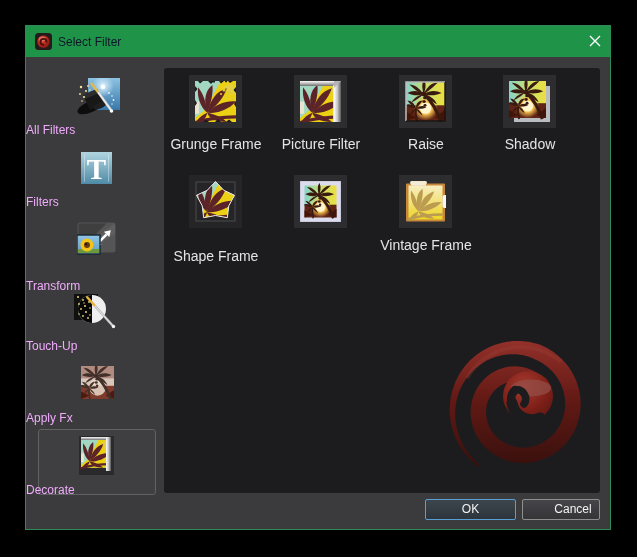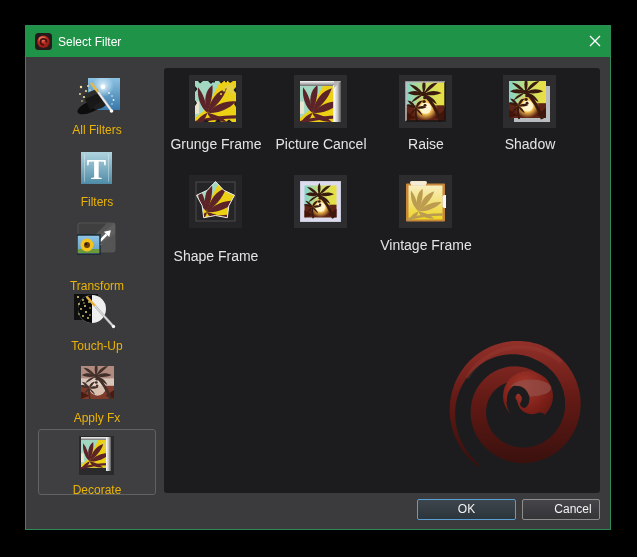--- a/index.html
+++ b/index.html
@@ -1,36 +1,36 @@
 <!DOCTYPE html>
 <html><head><meta charset="utf-8">
 <style>
 html,body{margin:0;padding:0;background:#000;}
 *{box-sizing:border-box;}
 #page{position:relative;width:637px;height:557px;background:#000;overflow:hidden;
   font-family:"Liberation Sans", sans-serif;}
 #dlg{position:absolute;left:25px;top:25px;width:586px;height:505px;
   background:#3b3b3d;border:1px solid #2e8b57;}
 #titlebar{position:absolute;left:0;top:0;width:100%;height:31px;background:#1f9348;}
-#title{position:absolute;left:32px;top:9px;font-size:12px;color:#ffffff;}
+#title{position:absolute;left:32px;top:9px;font-size:12px;color:#0f172a;}
 #closex{position:absolute;right:9px;top:9px;width:12px;height:12px;}
 #sidebar{position:absolute;left:0;top:31px;width:138px;bottom:0;}
 .sicon{position:absolute;}
-.slabel{position:absolute;left:0;width:142px;text-align:center;color:#eab308;font-size:12px;}
+.slabel{position:absolute;left:0;width:142px;text-align:left;color:#f0abfc;font-size:12px;}
 #selbox{position:absolute;left:12px;top:372px;width:118px;height:66px;
   background:#3f3f41;border:1px solid #626264;border-radius:3px;}
 #panel{position:absolute;left:138px;top:42px;width:436px;height:425px;
   background:#1c1c1e;border-radius:3px;}
 .tile{position:absolute;width:53px;height:53px;background:#2d2d2f;}
 .timg{position:absolute;left:6px;top:6px;width:41px;height:41px;}
 .tlabel{position:absolute;width:110px;text-align:center;color:#e4e4e4;font-size:14px;}
 #btns{position:absolute;right:10px;bottom:9px;height:21px;}
 .btn{display:inline-block;height:21px;border-radius:2px;font-size:12px;color:#f2f2f2;
   text-align:center;line-height:19px;vertical-align:top;}
-#okbtn{width:99px;border:1px solid #5a9fd4;background:linear-gradient(#3d454d,#2c343c);margin-right:6px;}
+#okbtn{width:91px;border:1px solid #5a9fd4;background:linear-gradient(#3d454d,#2c343c);margin-right:6px;}
 #cancelbtn{width:78px;border:1px solid #8e8e8e;background:linear-gradient(#45454a,#353538);padding-left:24px;}
 </style></head>
 <body>
 <div id="page">
 <svg width="0" height="0" style="position:absolute">
 <defs>
   <linearGradient id="skyg" x1="0" y1="0" x2="1" y2="0">
     <stop offset="0" stop-color="#85d4ca"></stop>
           <stop offset="0.5" stop-color="#c8e070"></stop>
           <stop offset="1" stop-color="#ecdf3e"></stop>
@@ -330,21 +330,21 @@
     </div>
     <div class="tile" style="left:339px;top:7px">
       <svg class="timg" viewBox="0 0 41 41">
         <rect x="5" y="5" width="36" height="36" fill="#b9bcc0"></rect>
         <g transform="scale(0.925)">
               <use href="#sunset"></use>
             </g>
       </svg>
     </div>
     <div class="tlabel" style="left:-3px;top:68px">Grunge Frame</div>
-    <div class="tlabel" style="left:102px;top:68px">Picture Cancel</div>
+    <div class="tlabel" style="left:102px;top:68px">Picture Filter</div>
     <div class="tlabel" style="left:207px;top:68px">Raise</div>
     <div class="tlabel" style="left:311px;top:68px">Shadow</div>
 
     <div class="tile" style="left:25px;top:107px;background:#252527">
       <svg class="timg" viewBox="0 0 41 41">
         <rect x="1" y="1" width="39" height="39" fill="none" stroke="#4c4c4e" stroke-width="1"></rect>
         <clipPath id="shapeclip">
           <polygon points="20.5,0.5 28.7,9.2 39.5,14.3 33.8,24.8 32.3,36.7 20.5,34.5 8.7,36.7 7.2,24.8 1.5,14.3 12.3,9.2"></polygon>
         </clipPath>
         <g clip-path="url(#shapeclip)">

